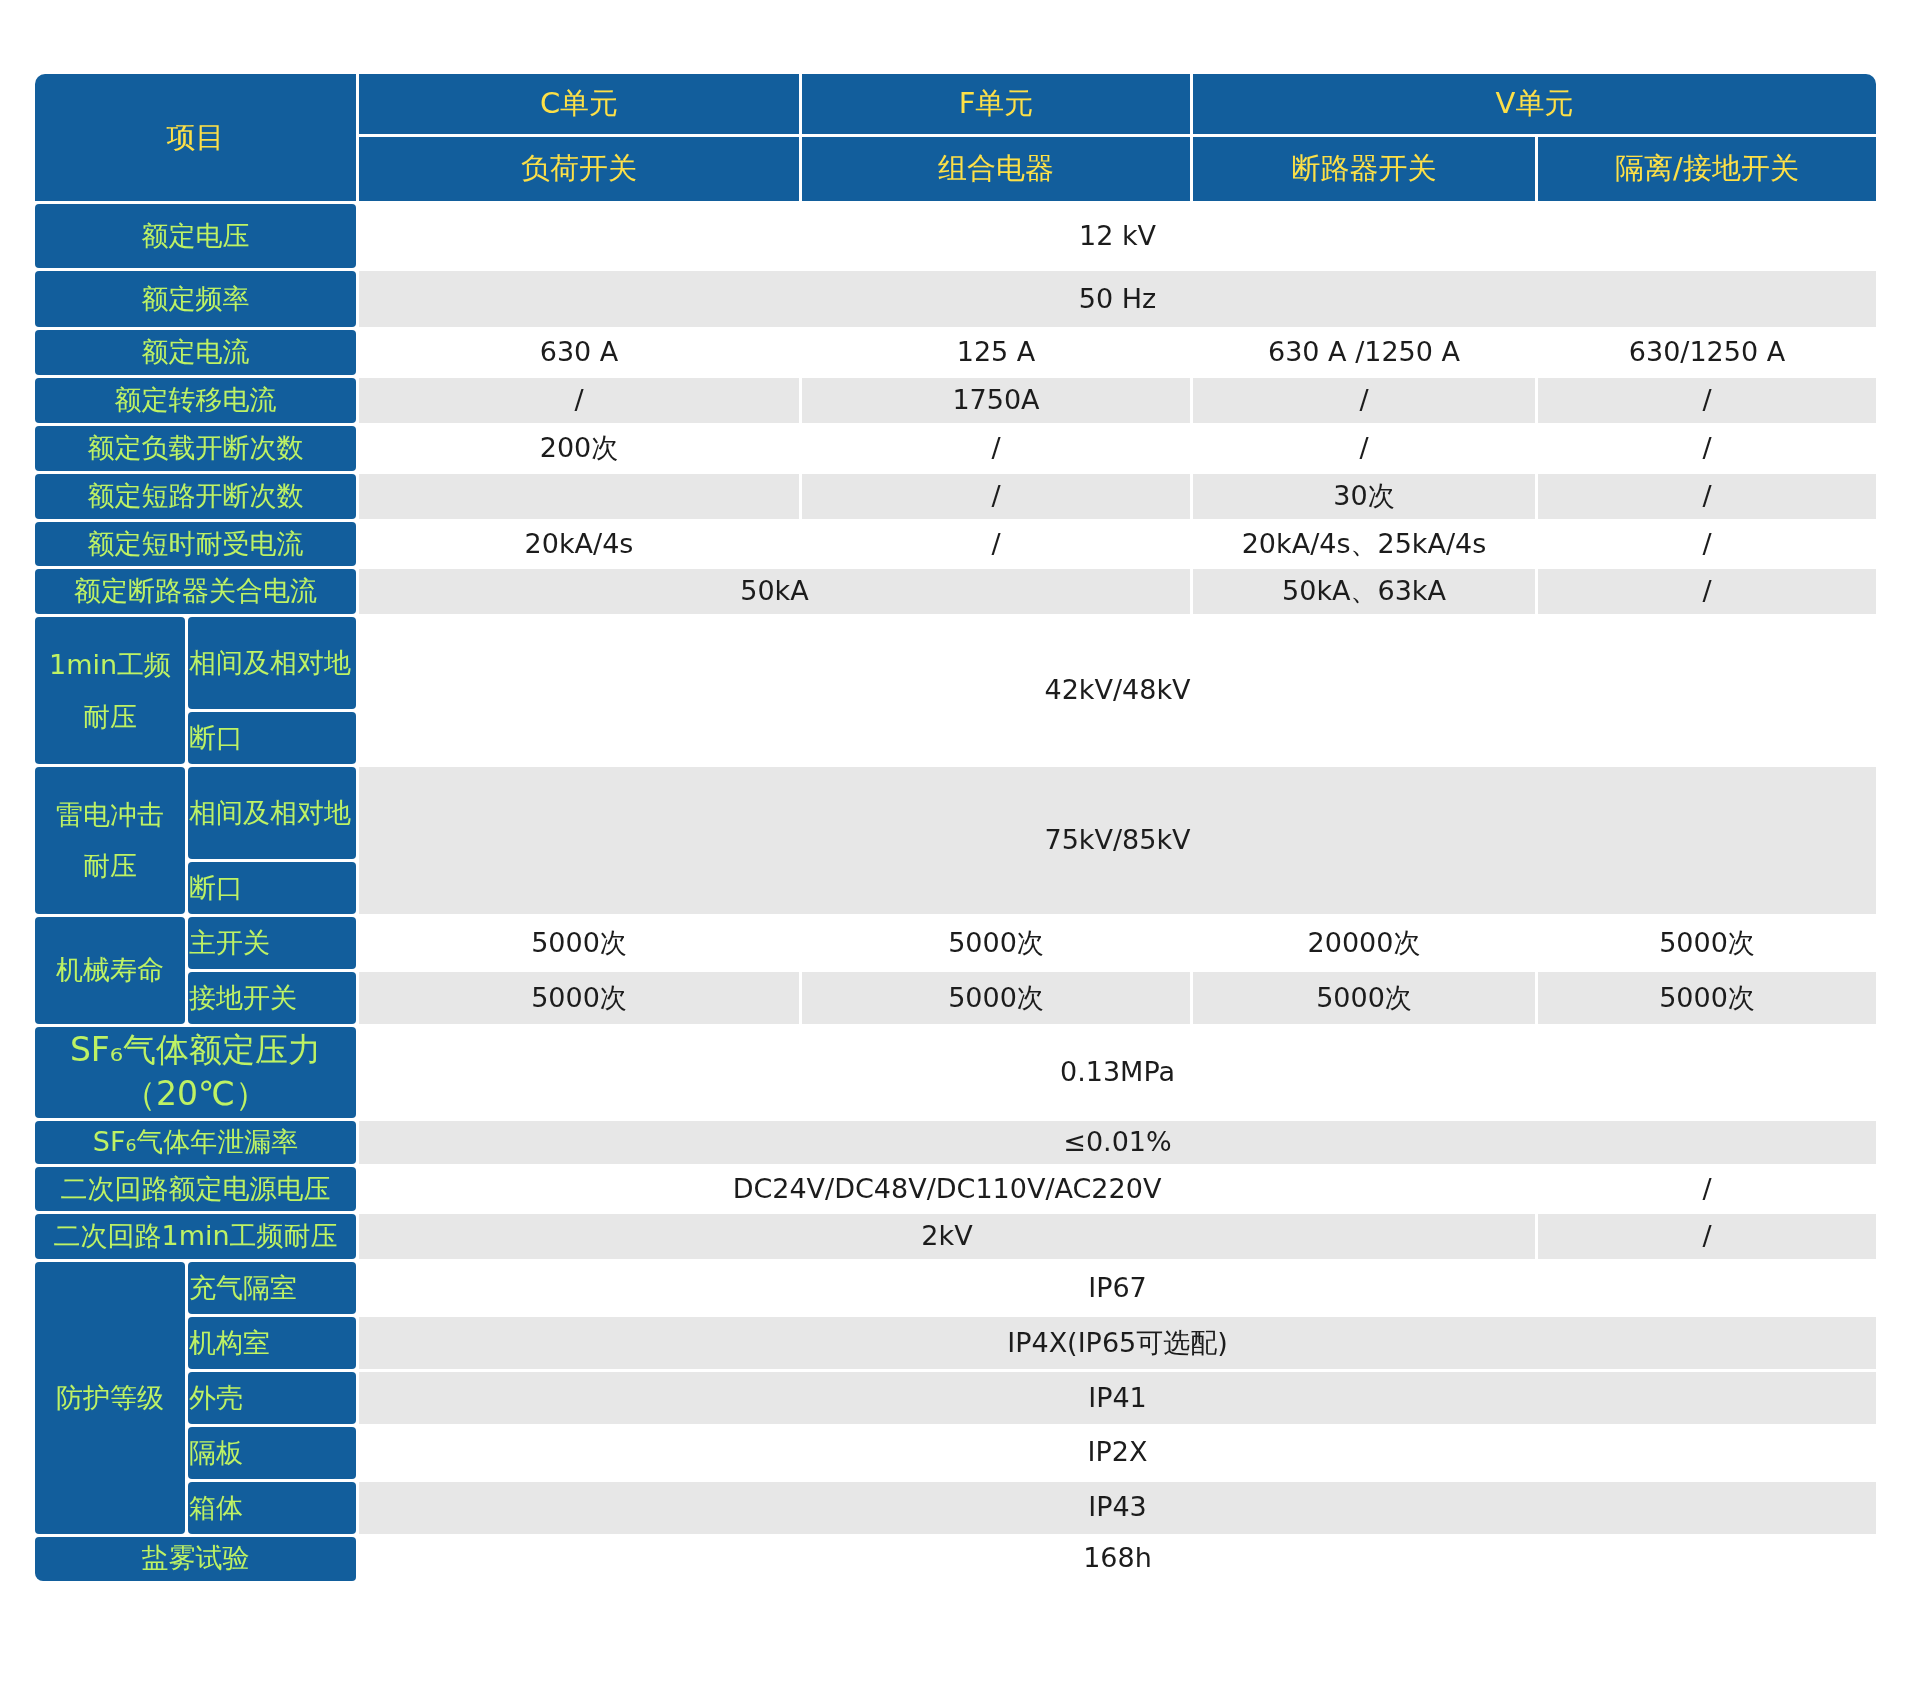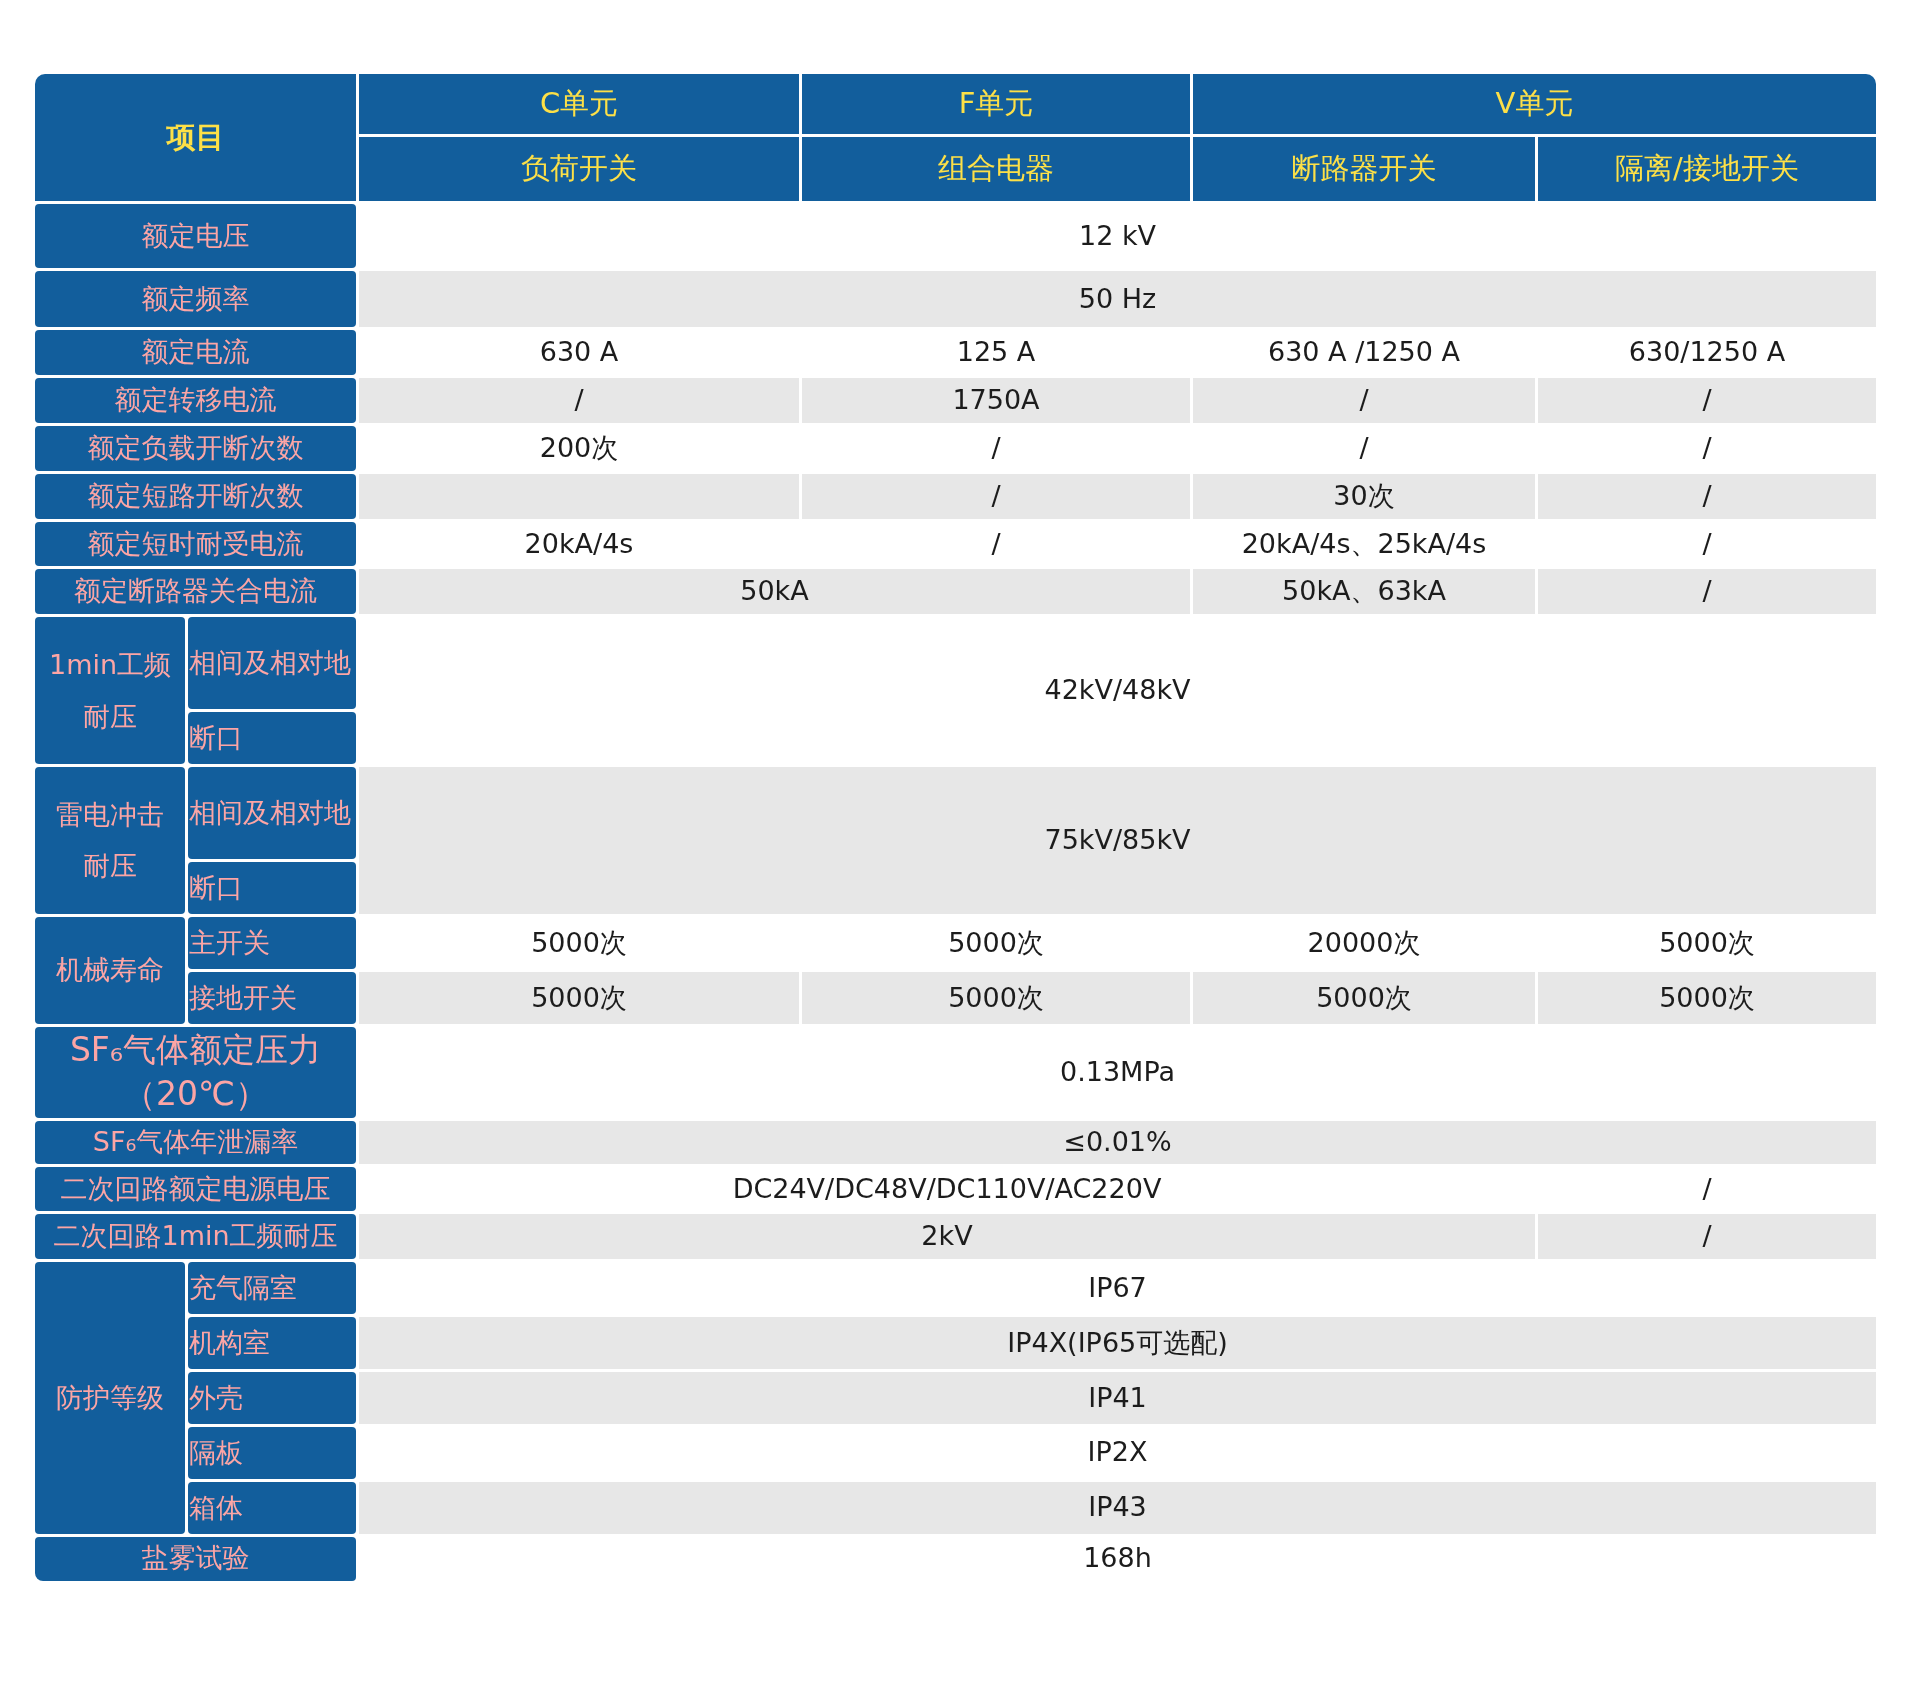--- a/index.html
+++ b/index.html
@@ -1,27 +1,27 @@
 <!DOCTYPE html>
 <html><head>
 <meta charset="utf-8">
 <style>
   html,body{margin:0;padding:0;background:#ffffff;}
   body{width:1916px;height:1700px;position:relative;font-family:"DejaVu Sans","Liberation Sans",sans-serif;}
   .tbl-wrap{position:absolute;left:32px;top:71px;}
   table{border-collapse:separate;border-spacing:3px;table-layout:fixed;width:1847px;}
   td{font-size:27px;color:#1c1c1c;text-align:center;vertical-align:middle;overflow:hidden;line-height:1.35;}
   td.hd{background:#125e9c;color:#fde047;font-size:29px;}
-  td.lbl{background:#125e9c;color:#fca5a5;border-radius:4px;}
+  td.lbl{background:#125e9c;color:#bef264;border-radius:4px;}
   td.lbl-sm{font-size:33px;}
   td.sub{text-align:left;line-height:1.85;}
   td.grp{white-space:pre-line;line-height:1.9;margin-left:32px;}
   td.w{background:#ffffff;}
   td.g{background:#e7e7e7;}
-  td.tl{border-top-left-radius:10px;font-weight:bold;}
+  td.tl{border-top-left-radius:10px;}
   td.tr{border-top-right-radius:10px;}
   td.bl{border-bottom-left-radius:8px;}
 </style>
 </head>
 <body>
 
 <div class="tbl-wrap">
 <table>
   <colgroup>
     <col style="width:150px">

